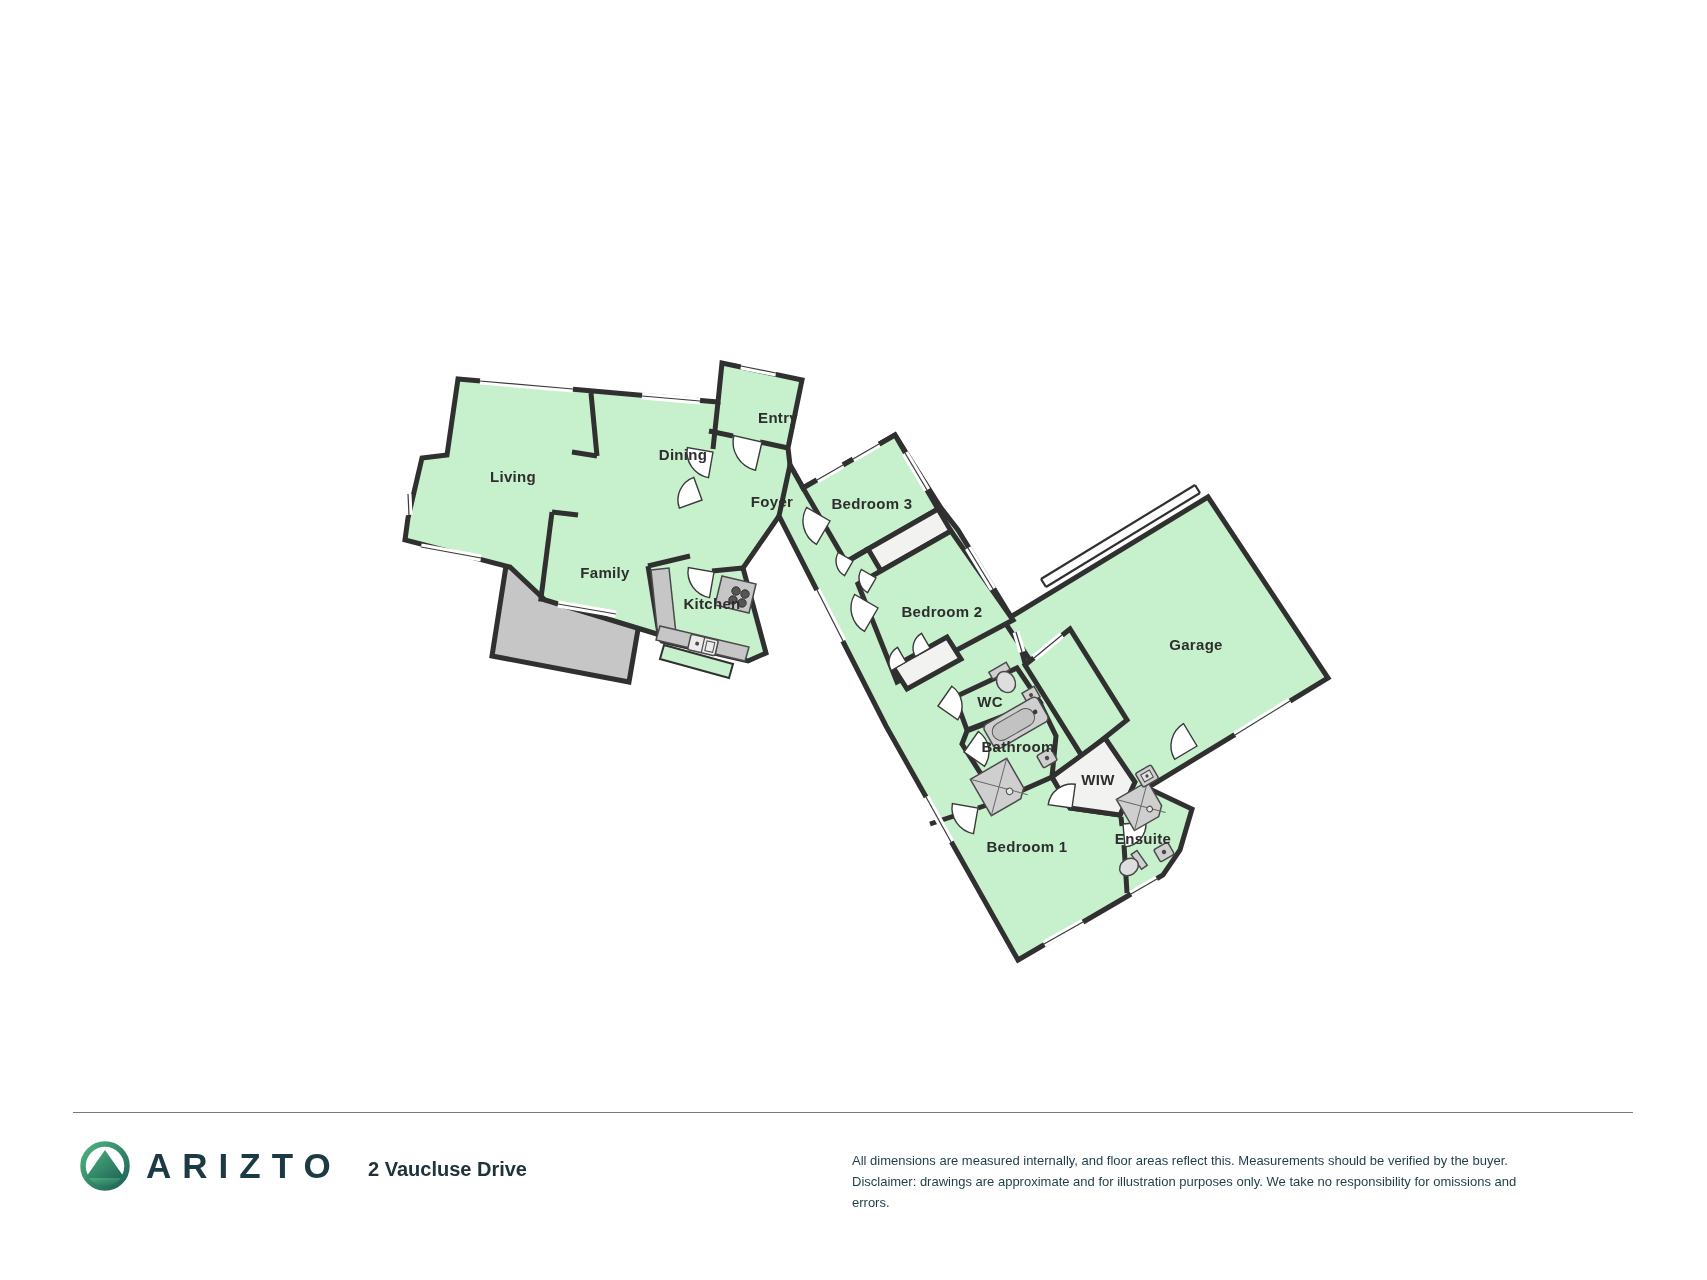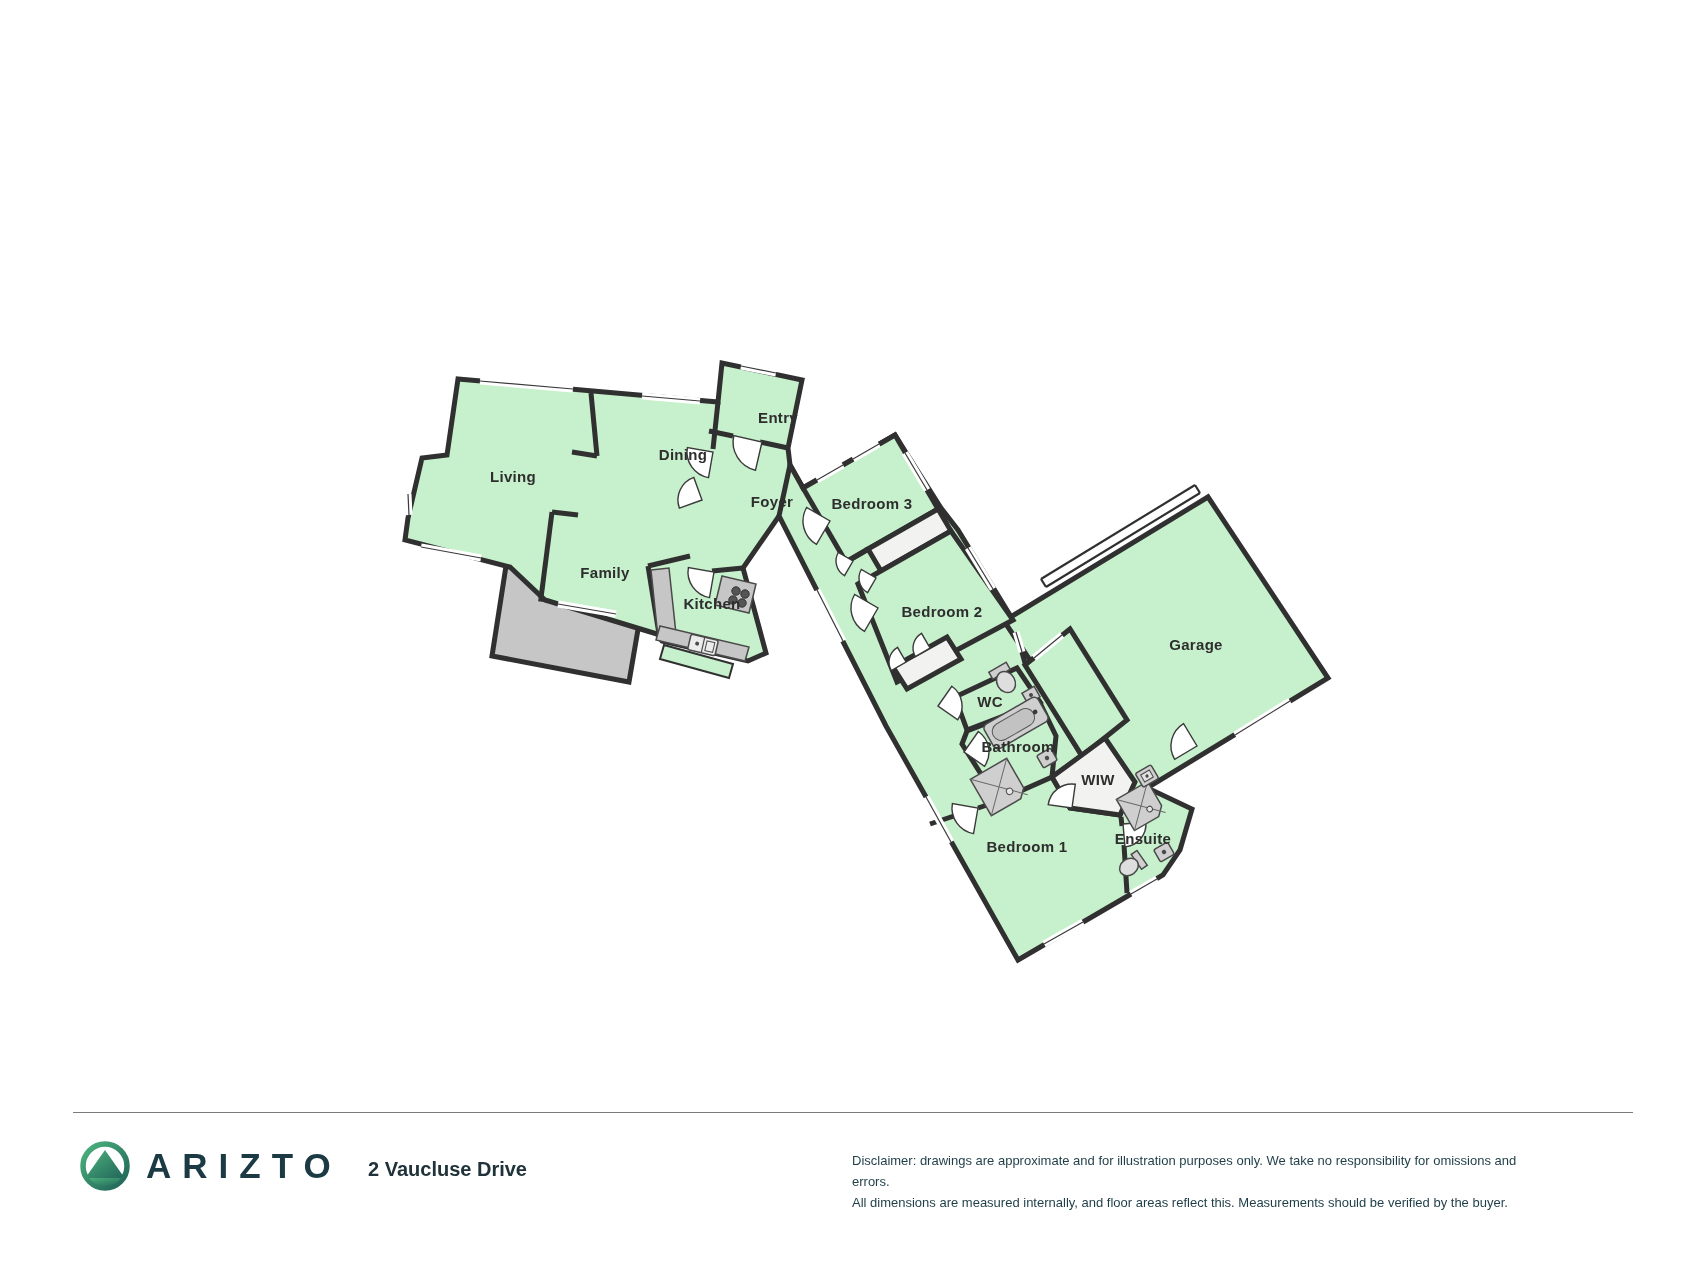--- a/index.html
+++ b/index.html
@@ -272,16 +272,16 @@
     <circle cx="29" cy="28" r="22" fill="#ffffff" stroke="url(#azg)" stroke-width="5.5"></circle>
     <g clip-path="url(#azclip)">
       <polygon points="29,12 50,42 8,42" fill="url(#azg)"></polygon>
       <rect x="8" y="40" width="42" height="9" fill="url(#azg)"></rect>
     </g>
   </svg>
 
   <div id="brand">ARIZTO</div>
   <div id="address">2 Vaucluse Drive</div>
   <div id="disclaimer">
+    <div>All dimensions are measured internally, and floor areas reflect this. Measurements should be verified by the buyer.</div>
     <div>Disclaimer: drawings are approximate and for illustration purposes only. We take no responsibility for omissions and errors.</div>
-    <div>All dimensions are measured internally, and floor areas reflect this. Measurements should be verified by the buyer.</div>
   </div>
 </div>
 
 </body></html>

